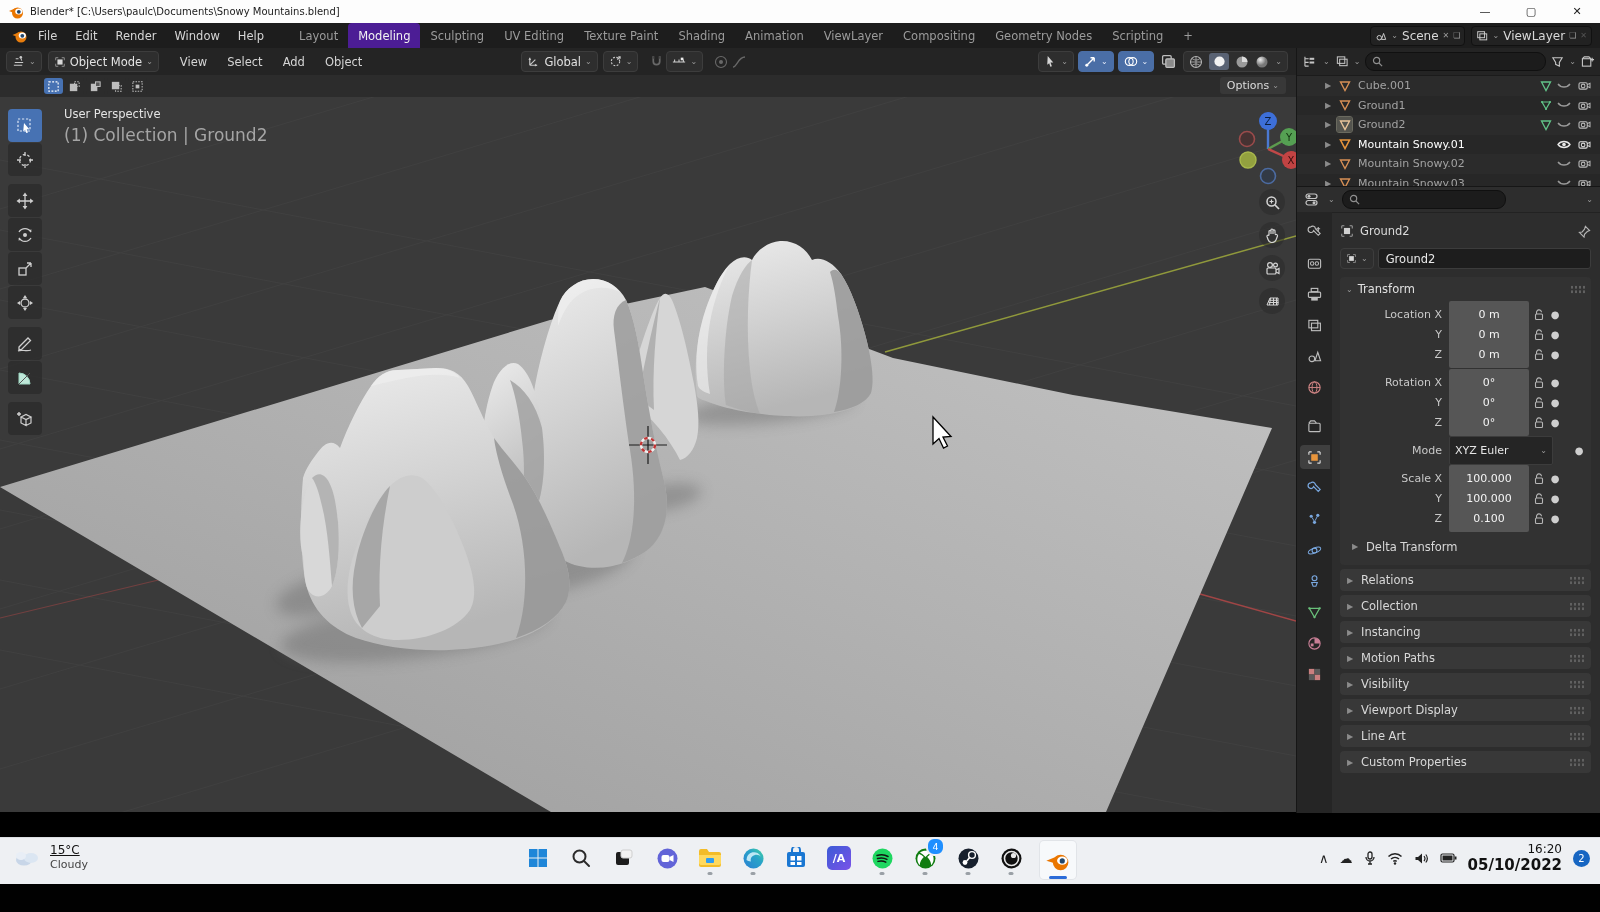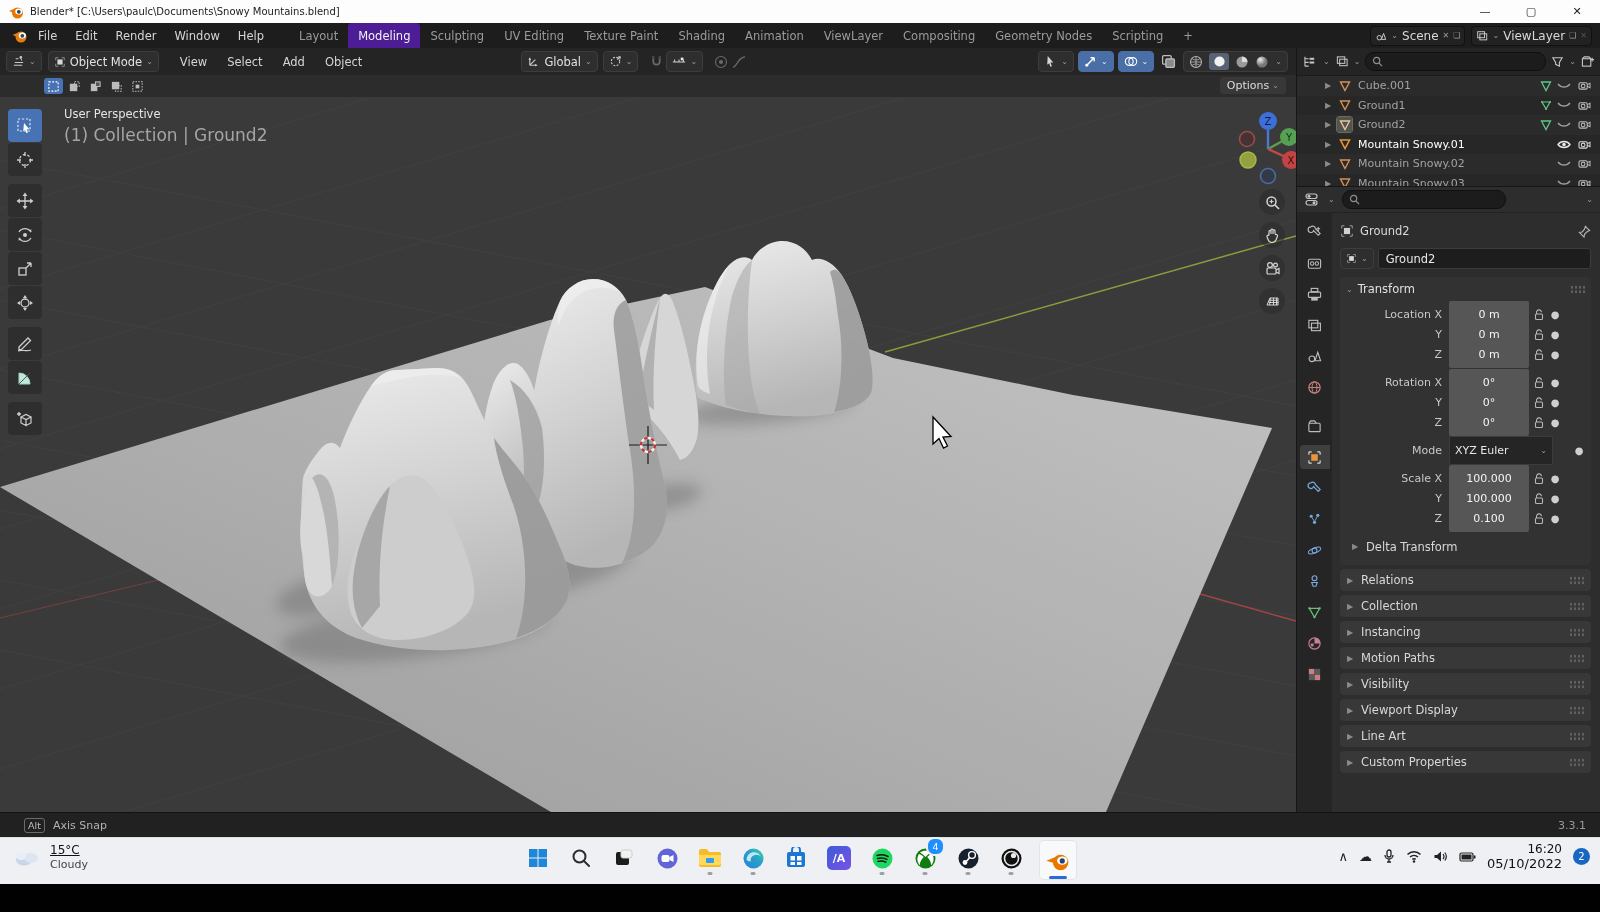--- a/index.html
+++ b/index.html
@@ -91,21 +91,21 @@
   #tbicons{position:absolute;left:50%;top:3px;transform:translateX(-50%);display:flex;align-items:flex-start;gap:15px;}
   .tbi{width:28px;height:34px;display:flex;align-items:center;justify-content:center;position:relative;}
   .tbi .rundot{position:absolute;bottom:0px;left:50%;transform:translateX(-50%);width:5px;height:3px;border-radius:2px;background:#9aa0a6;}
   .tbi.blender{width:36px;height:38px;background:#f7f9fb;border-radius:4px;box-shadow:0 0 0 1px #e1e4e8;}
   .tbi.blender .runbar{position:absolute;bottom:0;left:50%;transform:translateX(-50%);width:18px;height:3px;border-radius:2px;background:#2b6bd8;}
   .badge{position:absolute;top:-4px;right:-6px;min-width:15px;height:15px;border-radius:8px;background:#1f8fff;color:#fff;font-size:9.5px;display:flex;align-items:center;justify-content:center;border:2px solid #eef0f3;}
   #tray{position:absolute;right:10px;top:4px;display:flex;align-items:center;gap:11px;}
   #tray .glyph{font-size:13px;color:#222;}
   #clock{text-align:right;color:#111;}
   #clock .tm{font-size:12px;}
-  #clock .dt{font-size:13px;}
+  #clock .dt{font-size:15px;font-weight:bold;}
   .notifbadge{width:17px;height:17px;border-radius:9px;background:#1766c2;color:#fff;font-size:10px;display:flex;align-items:center;justify-content:center;}
   #blackstrip{top:884px;left:0;width:1600px;height:28px;background:#010101;}
   svg{display:block;}
 </style>
 </head>
 <body>
 
 <div id="app">
 
   <div id="titlebar" class="abs">
@@ -985,25 +985,20 @@
           <span class="dragdots"></span>
         </div>
       <div class="cpanel">
           <span class="caret">▶</span>
           <span>Custom Properties</span>
           <span class="dragdots"></span>
         </div>
     </div>
   </div>
 
-  <div id="statusbar" class="abs">
-    <span class="keycap">Alt</span>
-    <span class="hint">Axis Snap</span>
-    <span class="ver">3.3.1</span>
-  </div>
 
   <div id="taskbar" class="abs">
     <div id="weather">
       <svg width="30" height="22" viewBox="0 0 30 22">
           <ellipse cx="12" cy="14" rx="8" ry="5.5" fill="#c8d6e8"></ellipse>
           <ellipse cx="19" cy="12" rx="7" ry="5" fill="#dbe6f2"></ellipse>
           <ellipse cx="9" cy="10" rx="5" ry="4" fill="#e8eef6"></ellipse>
         </svg>
       <div>
         <div class="t">15°C</div>

